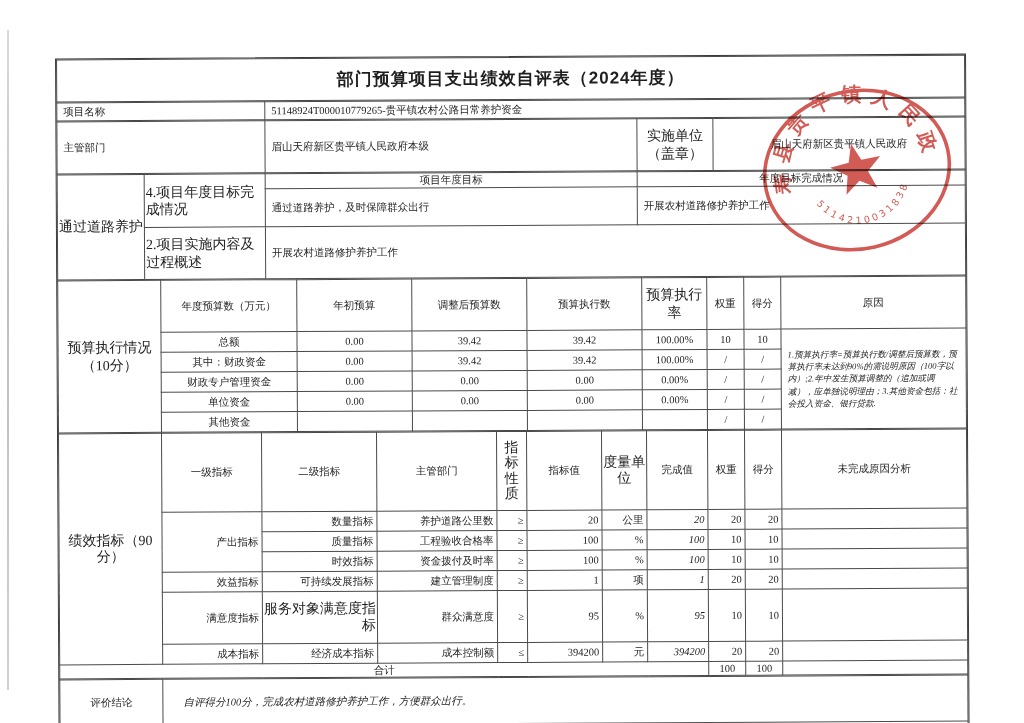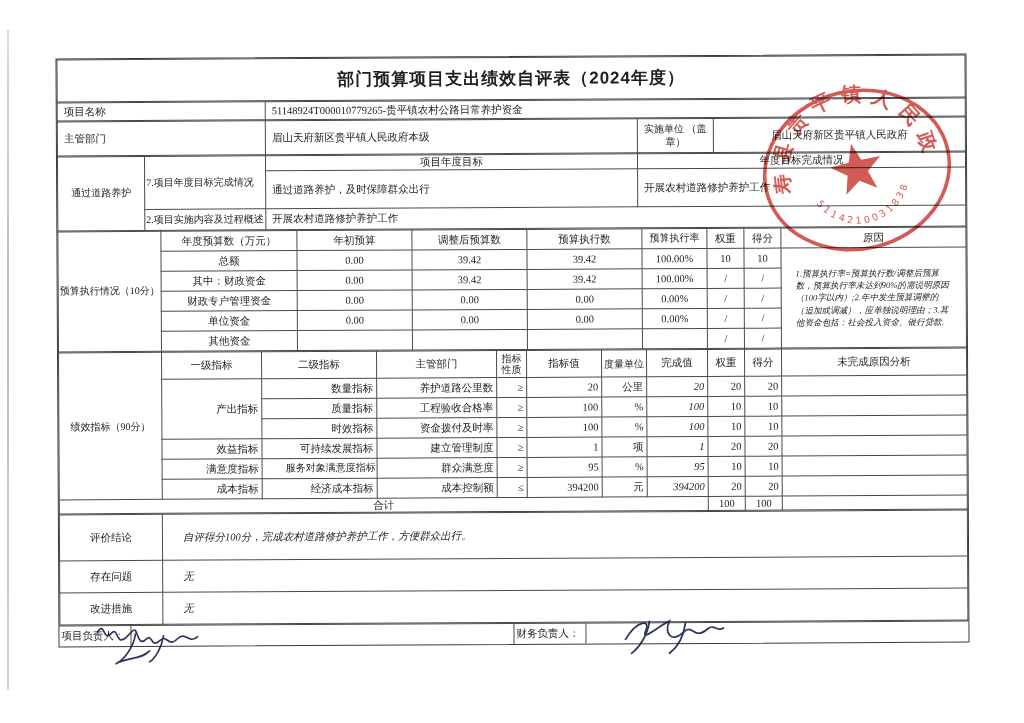--- a/index.html
+++ b/index.html
@@ -20,25 +20,25 @@
   table { border-collapse:collapse; table-layout:fixed; width:100%; }
   td { border:1px solid #4a4a4a; font-size:10.5px; text-align:center;
        vertical-align:middle; line-height:1.25; padding:0 3px; overflow:hidden; }
 
   .title-cell { height:42px; border:1px solid #4a4a4a;
     font-family:"Liberation Sans","DejaVu Sans",sans-serif;
     font-weight:bold; font-size:17px; letter-spacing:1px; }
 
   .h18 td { height:18px; } .h34 td { height:34px; }
   .left { text-align:left; padding-left:6px; }
-  .small-lbl { font-size:10px; padding:2px 1px; }
+  .small-lbl { font-size:14px; padding:8px 1px; }
 
   .budget td { height:20px;margin-left:18px; }
   .note { font-size:8.6px; font-style:italic; text-align:left; line-height:1.42;
-          padding:1px 14px; vertical-align:middle; color:#222; }
+          padding:1px 6px; vertical-align:middle; color:#222; }
   .hand { font-style:italic; font-weight:500; }
 
   .perf-h td { height:26px; line-height:1.1; }
   .perf td.r { height:20px;text-align:right; }
   .total-row td { height:14px; }
 
   .b-row td { height:32px; }
   .concl { font-style:italic; text-align:left; padding-left:20px; }
 
   .sigrow { display:flex; height:21px; border-top:1px solid #4a4a4a; }
@@ -102,21 +102,21 @@
     <table>
       <colgroup>
           <col style="width:87px">
           <col style="width:121px">
           <col style="width:372px">
           <col>
         </colgroup>
       <tbody>
           <tr>
         <td rowspan="3" class="small-lbl">通过道路养护</td>
-        <td rowspan="2" class="left small-lbl">7.项目年度目标完成情况</td>
+        <td rowspan="2" class="left small-lbl">4.项目年度目标完成情况</td>
         <td style="height:15px">项目年度目标</td>
         <td>年度目标完成情况</td>
       </tr>
       <tr>
         <td style="height:38px" class="left">通过道路养护，及时保障群众出行</td>
         <td class="left">开展农村道路修护养护工作</td>
       </tr>
       <tr>
         <td style="height:21px" class="left small-lbl">2.项目实施内容及过程概述</td>
         <td colspan="2" class="left">开展农村道路修护养护工作</td>

